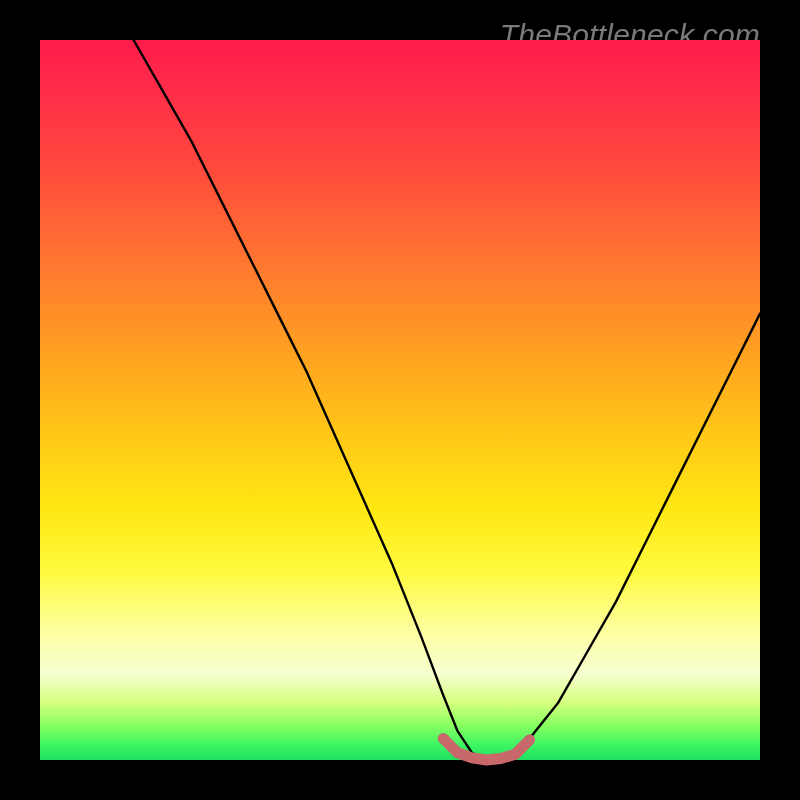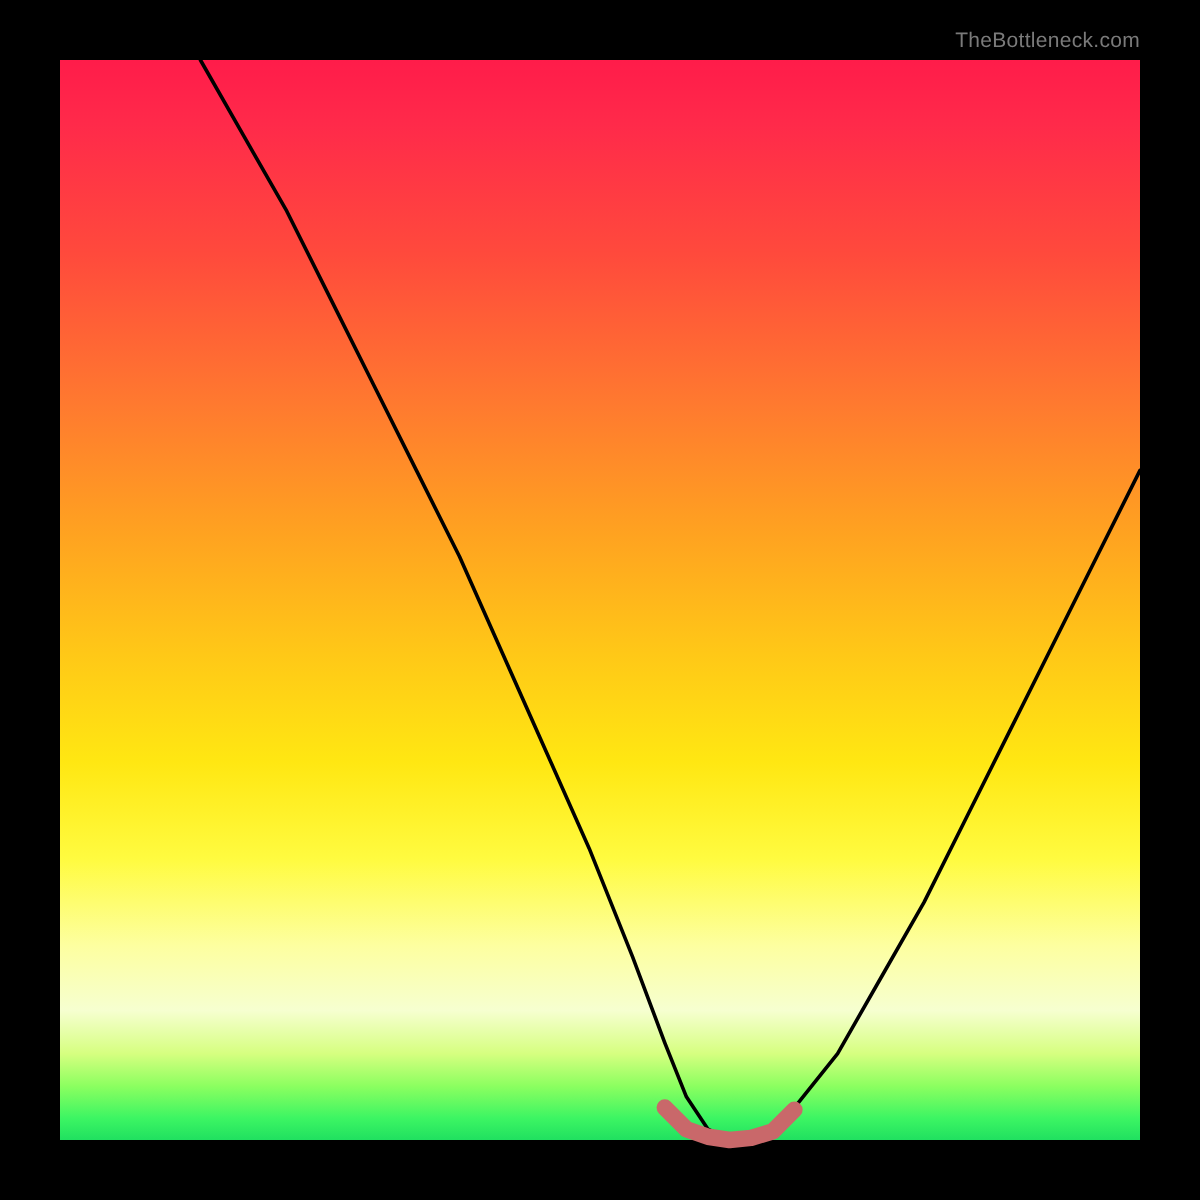--- a/index.html
+++ b/index.html
@@ -40,23 +40,24 @@
       #8cff60 95%,
       #3cf563 98%,
       #20e060 100%
     );
   }
   .watermark {
     position: absolute;
     top: 18px;
     right: 40px;
     color: #7a7a7a;
-    font-size: 14px;
+    font-size: 30px;
     letter-spacing: 0.2px;
     user-select: none;
+    font-style: italic;
   }
   svg.curve-layer {
     position: absolute;
     left: 0;
     top: 0;
     width: 720px;
     height: 720px;
     overflow: visible;
   }
 </style>

